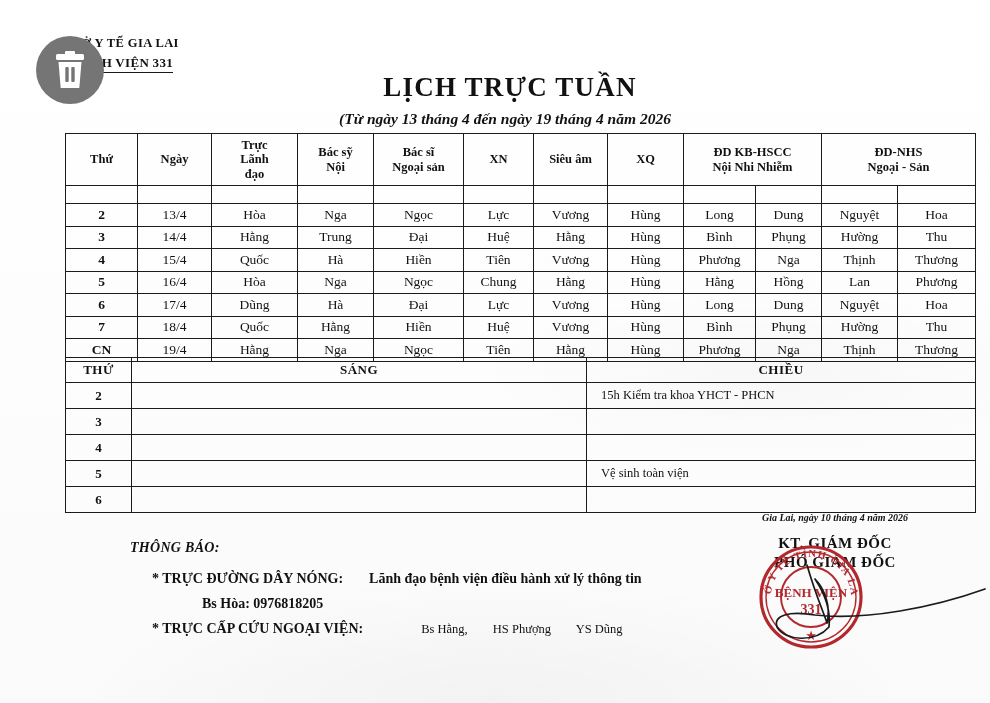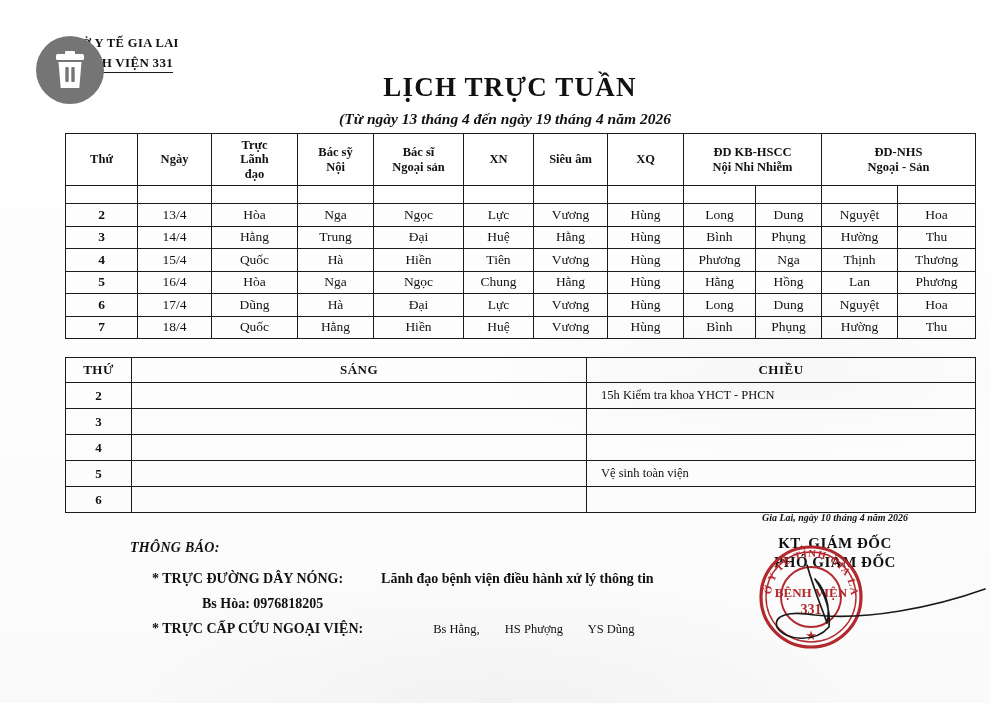--- a/index.html
+++ b/index.html
@@ -172,21 +172,20 @@
   .notice-title {
     font-weight: bold;
     letter-spacing: 0.3px;
     margin-bottom: 15px;
     font-style: italic;
   }
   .notice-row {
     display: flex;
     align-items: baseline;
     margin-bottom: 9px;
-    gap: 12px;
   }
   .n-hotline-label {
     font-weight: bold;
     margin-left: 22px;
     white-space: nowrap;
   }
   .n-hotline-value {
     font-weight: bold;
     margin-left: 26px;
     white-space: nowrap;
@@ -440,20 +439,34 @@
             <td>Hằng</td>
             <td>Hiền</td>
             <td>Huệ</td>
             <td>Vương</td>
             <td>Hùng</td>
             <td>Bình</td>
             <td>Phụng</td>
             <td>Hường</td>
             <td>Thu</td>
           </tr>
+          <tr>
+            <td class="daynum">CN</td>
+            <td class="datecell">19/4</td>
+            <td>Hằng</td>
+            <td>Nga</td>
+            <td>Ngọc</td>
+            <td>Tiên</td>
+            <td>Hằng</td>
+            <td>Hùng</td>
+            <td>Phương</td>
+            <td>Nga</td>
+            <td>Thịnh</td>
+            <td>Thương</td>
+          </tr>
         </tbody>
     </table>
   </div>
 
   <div class="tbl2-wrap">
     <table class="shift">
       <colgroup>
         <col style="width:66px">
           <col style="width:455px">
           <col style="width:389px">

